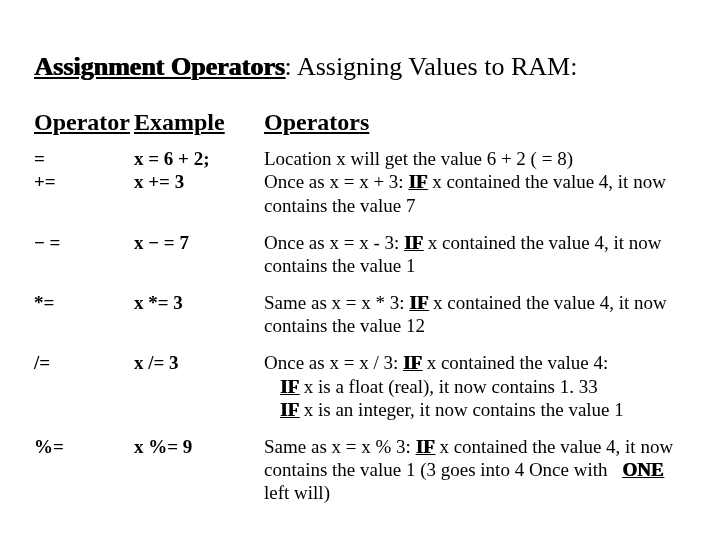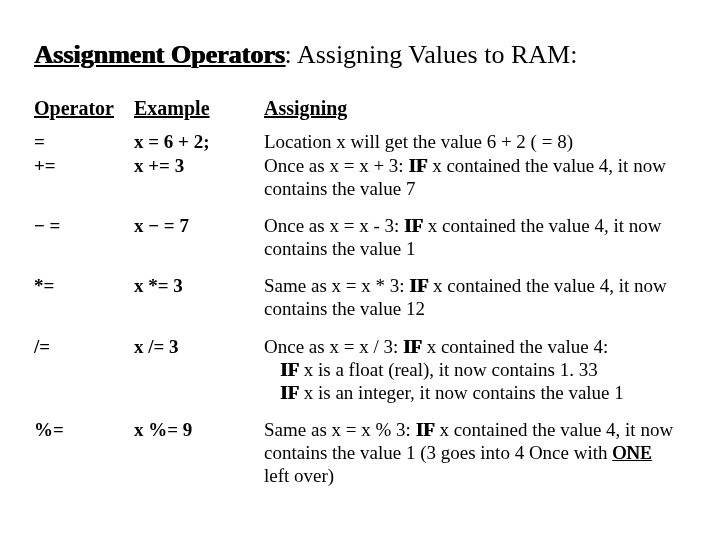--- a/index.html
+++ b/index.html
@@ -6,21 +6,21 @@
     margin: 0;
     padding: 0;
     width: 720px;
     height: 540px;
     background: #fff;
     font-family: "Times New Roman", Times, serif;
     color: #000;
     overflow: hidden;
   }
   .page {
-    padding: 40px 34px 0 34px;
+    padding: 52px 34px 0 34px;
   }
   .title {
     font-size: 26px;
     margin-bottom: 26px;
   }
   .title .ao {
     font-weight: bold;
     text-decoration: underline;
     text-shadow: 1px 0 0 #000;
   }
@@ -35,35 +35,37 @@
   .tbl th, .tbl td {
     text-align: left;
     vertical-align: top;
     padding: 0 6px 14px 0;
     font-size: 19px;
     line-height: 1.22;
   }
   .tbl th {
     font-weight: bold;
     text-decoration: underline;
-    font-size: 20px;
+    font-size: 24px;
     padding-bottom: 10px;
     margin-left: 40px;
   }
   .op-cell, .ex-cell { font-weight: bold; }
   .op-cell { padding-left: 18px; }
   .def-cell { font-weight: normal; }
   .if {
     font-weight: bold;
+    text-decoration: underline;
     text-shadow: 0.7px 0 0 #000;
   }
   .one {
-    font-weight: normal;
+    font-weight: bold;
     text-decoration: underline;
     text-shadow: 0.7px 0 0 #000;
+    margin-left: 10px;
   }
   .sub { display:block; padding-left:16px; }
 </style>
 </head>
 <body>
 
 <div class="page">
 
   <div class="title">
     <span class="ao">Assignment Operators</span><span>: Assigning Values to RAM:</span>
@@ -72,21 +74,21 @@
   <table class="tbl">
     <colgroup>
         <col class="op">
         <col class="ex">
         <col class="def">
       </colgroup>
     <thead>
       <tr>
         <th>Operator</th>
         <th>Example</th>
-        <th>Assigning</th>
+        <th>Operators</th>
       </tr>
     </thead>
     <tbody>
 
       <tr>
         <td class="op-cell">
           <span>=</span><br>
           <span>+=</span>
         </td>
         <td class="ex-cell">
@@ -122,19 +124,19 @@
           <span>Once as x = x / 3: </span><span class="if">IF</span><span> x contained the value 4:</span>
           <span class="sub"><span class="if">IF</span><span> x is a float (real), it now contains 1. 33</span></span>
           <span class="sub"><span class="if">IF</span><span> x is an integer, it now contains the value 1</span></span>
         </td>
       </tr>
 
       <tr>
         <td class="op-cell"><span>%=</span></td>
         <td class="ex-cell"><span>x %= 9</span></td>
         <td class="def-cell">
-          <span>Same as x = x % 3: </span><span class="if">IF</span><span> x contained the value 4, it now contains the value 1 (3 goes into 4 Once with </span><span class="one">ONE</span><span> left over)</span>
+          <span>Same as x = x % 3: </span><span class="if">IF</span><span> x contained the value 4, it now contains the value 1 (3 goes into 4 Once with </span><span class="one">ONE</span><span> left will)</span>
         </td>
       </tr>
 
     </tbody>
   </table>
 </div>
 
 </body></html>

